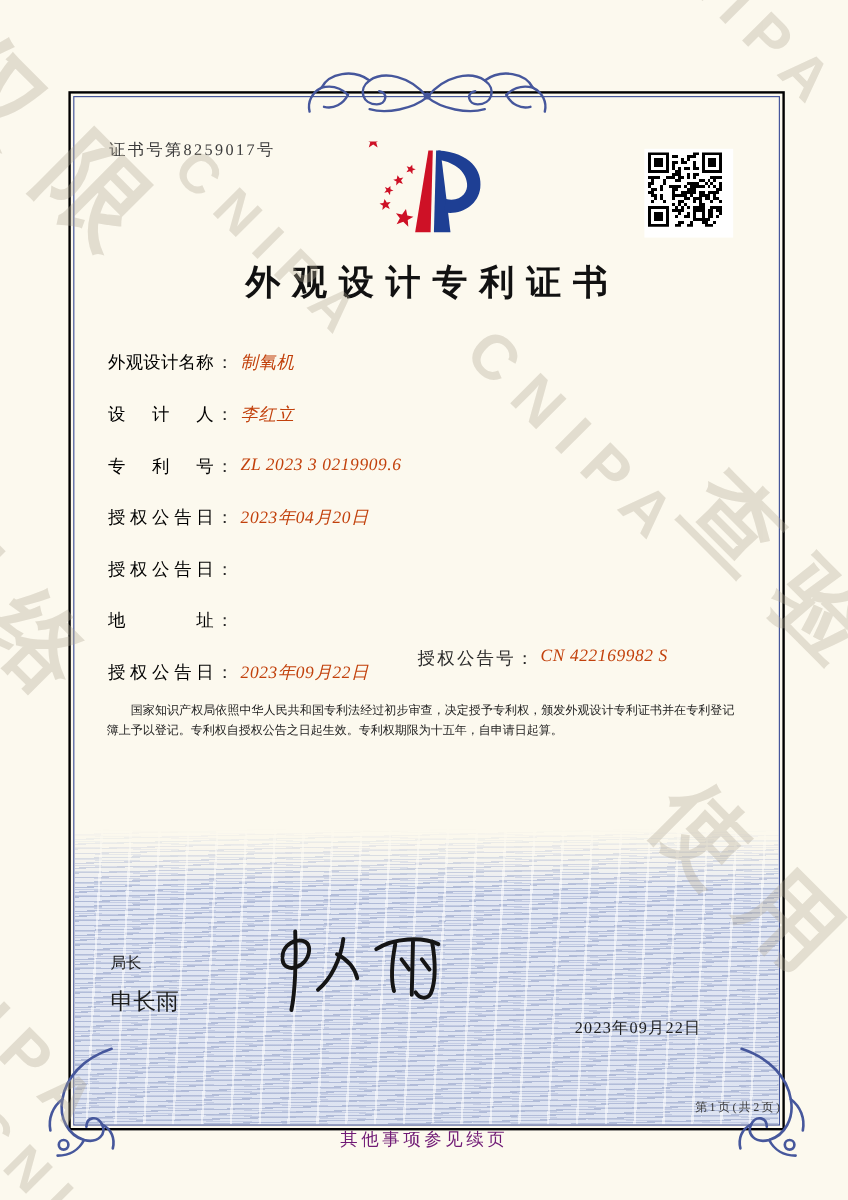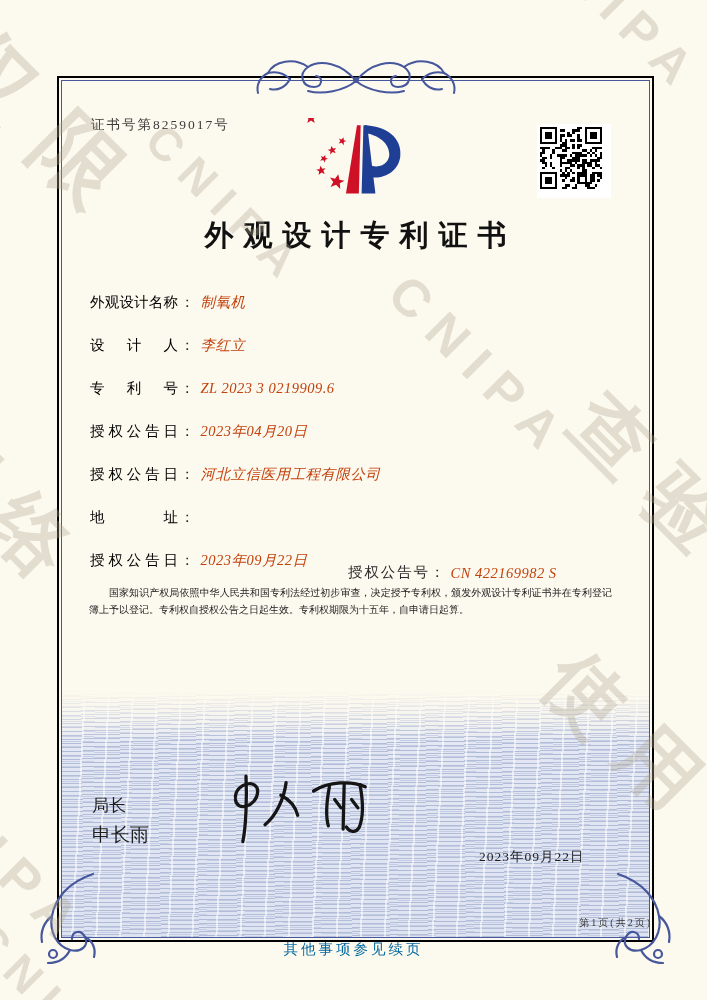--- a/index.html
+++ b/index.html
@@ -71,38 +71,38 @@
     text-indent:10px;
   }
   .fields{position:absolute;left:31px;right:26px;top:203px;}
   .field-row{height:43px;display:flex;align-items:center;font-size:14.5px;position:relative;}
   .f-label{
     display:inline-block;width:88px;text-align:justify;text-align-last:justify;
     color:#000000;flex:0 0 88px;
   }
   .f-colon{margin:0 6px 0 2px;}
   .f-value{color:#c2410c;letter-spacing:.5px;font-style:italic;}
-  .grant-no-group{position:absolute;left:258px;top:0;height:43px;display:flex;align-items:flex-end;}
+  .grant-no-group{position:absolute;left:258px;top:0;height:43px;display:flex;align-items:flex-start;}
   .g-label{display:inline-block;width:80px;text-align:justify;text-align-last:justify;flex:0 0 80px;}
   .body-text{
     position:absolute;left:30px;right:40px;top:506px;
     font-size:10px;line-height:1.73;color:#222;text-align:justify;
   }
   .body-text p{margin:0 0 3px 0;text-indent:2em;}
-  .sig-role{position:absolute;left:33px;top:716px;font-size:17px;color:#1d1d1d;}
+  .sig-role{position:absolute;left:33px;top:716px;font-size:13px;color:#1d1d1d;}
   .sig-name{position:absolute;left:33px;top:744px;font-size:19px;color:#1d1d1d;}
   .sig-hand{position:absolute;left:142px;top:694px;width:185px;height:76px;}
   .issue-date{position:absolute;left:420px;top:770px;font-size:13.5px;letter-spacing:1px;color:#1d1d1d;}
   .pagination{
     position:absolute;left:0;right:0;bottom:10px;text-align:right;
     font-size:10px;letter-spacing:2px;color:#3a3a3a;
   }
   .footer-note{
     position:absolute;left:0;right:0;top:940px;text-align:center;z-index:2;
-    font-size:14.5px;letter-spacing:3px;color:#0369a1;
+    font-size:14.5px;letter-spacing:3px;color:#701a75;
   }
 </style>
 </head>
 <body>
 
 <div class="page">
 
   <div class="wm wm-0">仅限</div>
   <div class="wm wm-1">CNIPA</div>
   <div class="wm wm-2">CNIPA</div>
@@ -403,21 +403,20 @@
           <span class="f-value">ZL 2023 3 0219909.6</span>
         </div>
         <div class="field-row">
           <span class="f-label">授权公告日</span>
             <span class="f-colon">：</span>
           <span class="f-value">2023年04月20日</span>
         </div>
         <div class="field-row">
           <span class="f-label">授权公告日</span>
             <span class="f-colon">：</span>
-          <span class="f-value">河北立信医用工程有限公司</span>
         </div>
         <div class="field-row">
           <span class="f-label">地址</span>
             <span class="f-colon">：</span>
         </div>
         <div class="field-row">
           <span class="f-label">授权公告日</span>
             <span class="f-colon">：</span>
           <span class="f-value">2023年09月22日</span>
           <span class="grant-no-group">

